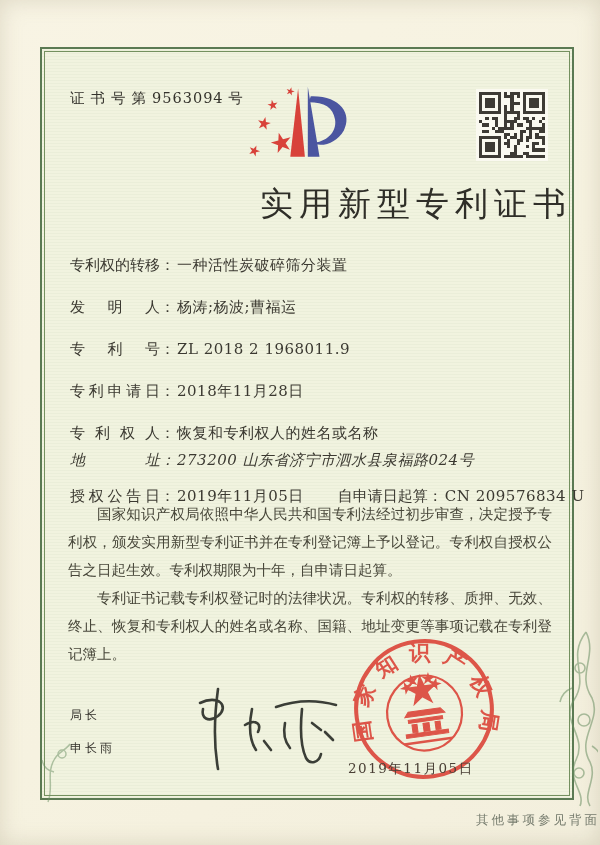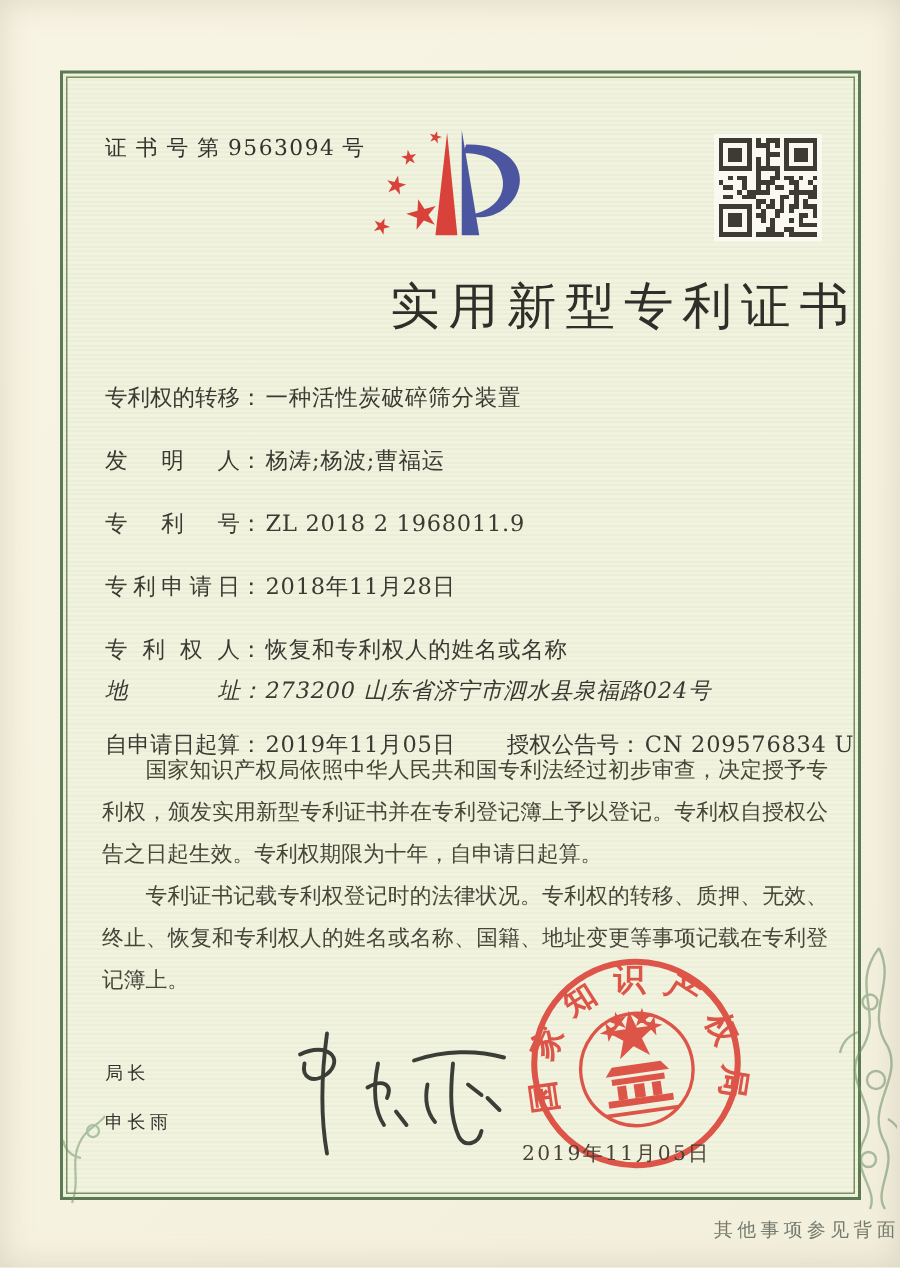--- a/index.html
+++ b/index.html
@@ -137,21 +137,21 @@
       <div class="field-row">
         <span class="field-label">专利申请日</span><span class="field-colon">：</span><span class="field-value">2018年11月28日</span>
       </div>
       <div class="field-row">
         <span class="field-label">专利权人</span><span class="field-colon">：</span><span class="field-value">恢复和专利权人的姓名或名称</span>
       </div>
       <div class="field-row">
         <span class="field-label">地址</span><span class="field-colon">：</span><span class="field-value">273200 山东省济宁市泗水县泉福路024号</span>
       </div>
       <div class="field-row">
-        <span class="field-label">自申请日起算</span><span class="field-colon">：</span><span class="field-value">2019年11月05日</span><span class="auth-no"><span>授权公告号</span><span class="field-colon">：</span><span class="field-value">CN 209576834 U</span></span>
+        <span class="field-label">授权公告日</span><span class="field-colon">：</span><span class="field-value">2019年11月05日</span><span class="auth-no"><span>自申请日起算</span><span class="field-colon">：</span><span class="field-value">CN 209576834 U</span></span>
       </div>
     </div>
 
     <div class="body-text">
       <p>国家知识产权局依照中华人民共和国专利法经过初步审查，决定授予专利权，颁发实用新型专利证书并在专利登记簿上予以登记。专利权自授权公告之日起生效。专利权期限为十年，自申请日起算。</p>
       <p>专利证书记载专利权登记时的法律状况。专利权的转移、质押、无效、终止、恢复和专利权人的姓名或名称、国籍、地址变更等事项记载在专利登记簿上。</p>
     </div>
 
     <div class="director">
       <div>局长</div>

